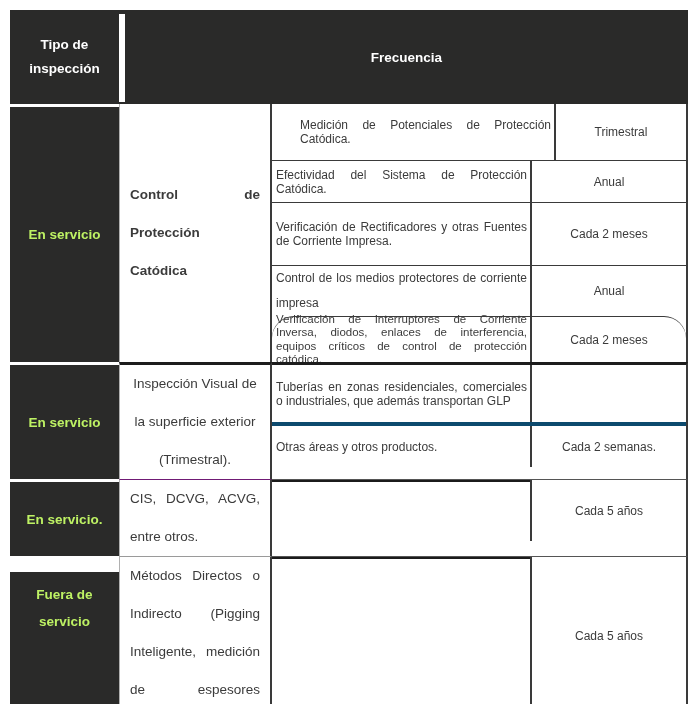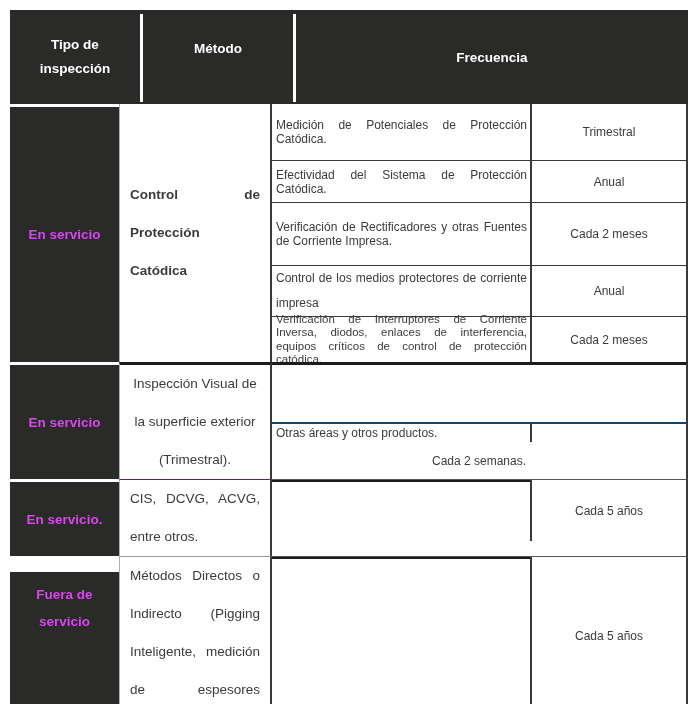--- a/index.html
+++ b/index.html
@@ -19,31 +19,31 @@
   
   .hdr {
     display: flex;
     height: 94px;
     background: #2a2a29;
     color: #ffffff;
     font-weight: bold;
     font-size: 13.5px;
   }
   .hc { display: flex; justify-content: center; }
-  .hc1 { width: 130px; align-items: center; text-align: center; line-height: 24px; padding: 7px 12px; }
+  .hc1 { width: 109px; align-items: center; text-align: center; line-height: 24px; padding: 7px 12px; }
   .hsep { width: 3px; background: #ffffff; margin: 4px 0 2px 0; }
   .hc2 { width: 150px; align-items: flex-start; padding-top: 31px; }
   .hc3 { flex: 1; align-items: center; }
 
   
   .sec { display: flex; align-items: stretch; }
   .c1 {
     width: 109px;
     background: #2a2a29;
-    color: #d946ef;
+    color: #bef264;
     font-weight: bold;
     font-size: 13.5px;
     line-height: 27px;
     display: flex;
     align-items: center;
     justify-content: center;
     text-align: center;
     margin-top: 3px;
     padding: 0 10px;
   }
@@ -79,32 +79,32 @@
     flex: 1;
     font-size: 12px;
     display: flex;
     align-items: center;
     justify-content: center;
     text-align: center;
     padding: 12px 6px;
   }
 
   
-  .s1 .r1 { height: 56px; }
+  .s1 .r1 { height: 56px; margin-left: 24px; }
   .s1 .r2 { height: 42px; border-top: 1px solid #3a3a3a; }
   .s1 .r3 { height: 63px; border-top: 1px solid #3a3a3a; }
   .s1 .r4 { height: 51px; border-top: 1px solid #3a3a3a; }
   .s1 .r4 .desc { line-height: 25px; }
-  .s1 .r5 { height: 46px; border-top: 1px solid #3a3a3a; }
+  .s1 .r5 { height: 46px; border-top: 1px solid #3a3a3a; border-radius: 22px; }
   .s1 .r5 .desc { font-size: 11.5px; line-height: 13.5px; }
 
   
   .s2 .c2, .s2 .c34 { border-top: 3px solid #1c1c1c; }
   .s2 .r1 { height: 57px; }
-  .s2 .r2 { height: 45px; border-top: 2px solid #0c4a6e; flex-direction: column; }
+  .s2 .r2 { height: 45px; border-top: 4px solid #0c4a6e; }
   .s2 .r2 .desc span { text-align: left; }
 
   
   .s3 .c2 { border-top: 1px solid #701a75; }
   .s3 .c34 { border-top: 1px solid #555555; }
   .s3 .r1 { height: 61px; }
   .s3 .desc { box-shadow: inset 0 2px 0 0 #1b1b1b; }
 
   
   .s4 .c2 { border-top: 1px solid #9a9a9a; border-bottom: 2px solid #1f1f1f; }
@@ -114,21 +114,20 @@
   .s4 .c1 { align-items: flex-start; padding-top: 9px; margin-top: 16px; }
 </style>
 </head>
 <body>
 
 <div class="tbl">
 
   <div class="hdr">
     <div class="hc hc1">Tipo de inspección</div>
     <div class="hsep"></div>
-    <div class="hc hc2">Método</div>
     <div class="hsep"></div>
     <div class="hc hc3">Frecuencia</div>
   </div>
 
   <div class="sec s1">
     <div class="c1">En servicio</div>
     <div class="c2 bold">
       <span class="jt">Control de Protección Catódica</span>
     </div>
     <div class="c34">
@@ -165,20 +164,23 @@
     </div>
   </div>
 
   <div class="sec s2">
     <div class="c1">En servicio</div>
     <div class="c2">
       <span class="ct">Inspección Visual de la superficie exterior (Trimestral).</span>
     </div>
     <div class="c34">
       <div class="subrow r1">
+        <div class="desc">
+          <span>Tuberías en zonas residenciales, comerciales o industriales, que además transportan GLP</span>
+        </div>
       </div>
       <div class="subrow r2">
         <div class="desc">
           <span>Otras áreas y otros productos.</span>
         </div>
         <div class="freq">Cada 2 semanas.</div>
       </div>
     </div>
   </div>
 

